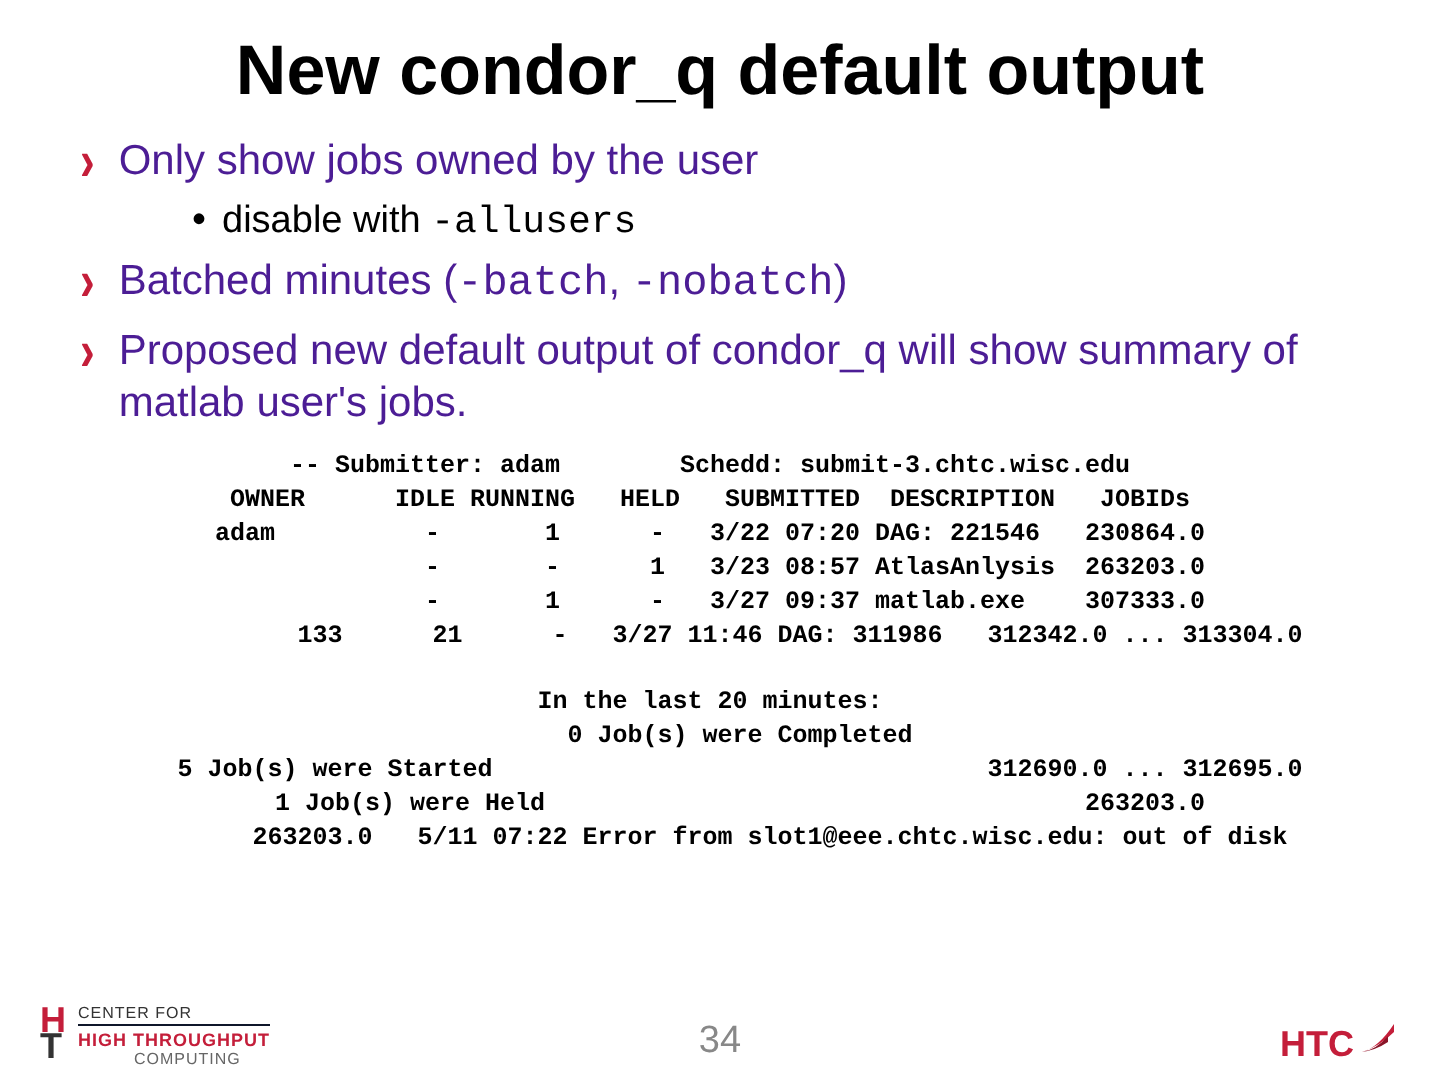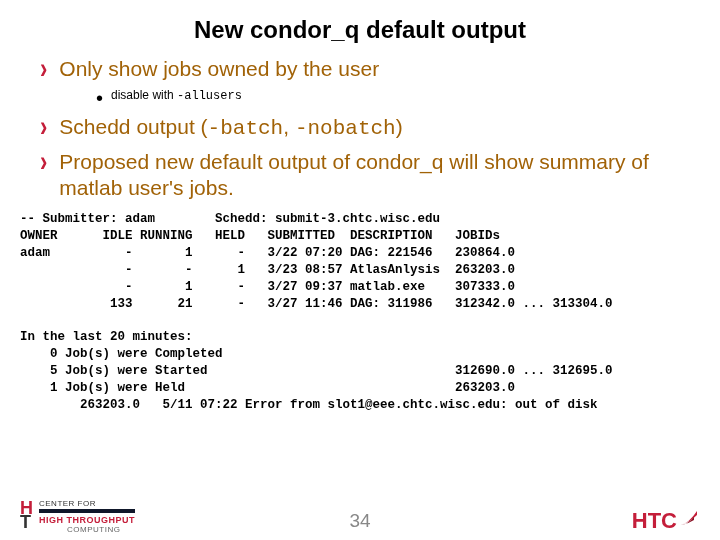--- a/index.html
+++ b/index.html
@@ -10,21 +10,21 @@
     font-family: Arial, Helvetica, sans-serif;
     position: relative;
     overflow: hidden;
   }
   .slide {
     width: 100%;
     height: 100%;
     padding: 10px 30px 0 30px;
   }
   .title {
-    font-size: 24px;
+    font-size: 35px;
     font-weight: bold;
     color: #000;
     text-align: center;
     margin: 6px 0 12px 0;
   }
   .bullets {
     padding-left: 10px;
   }
   .bullet-row {
     display: flex;
@@ -34,50 +34,51 @@
   .chevron {
     color: #c41e3a;
     font-weight: bold;
     font-size: 22px;
     margin-right: 12px;
     line-height: 1.2;
     transform: scaleY(1.3);
   }
   .bullet-text {
     font-size: 21px;
-    color: #a16207;
+    color: #4c1d95;
     line-height: 1.25;
     flex: 1;
   }
   .sub-bullet {
     display: flex;
     align-items: flex-start;
     margin: 2px 0 6px 56px;
   }
   .dot {
     font-size: 20px;
     margin-right: 8px;
     line-height: 1;
   }
   .sub-text {
-    font-size: 12px;
+    font-size: 19px;
     color: #000;
   }
   .mono {
     font-family: "Courier New", monospace;
   }
   .term-block {
     font-family: "Courier New", monospace;
     font-size: 12.5px;
     line-height: 1.35;
     white-space: pre;
     margin-top: 10px;
     margin-left: -10px;
     color: #000;
     font-weight: bold;
+    text-align: center;
   }
   .footer {
     position: absolute;
     bottom: 0;
     left: 0;
     right: 0;
     height: 56px;
     display: flex;
     justify-content: space-between;
     align-items: flex-end;
@@ -111,21 +112,21 @@
     border-top: 1px solid #666;
     padding-top: 2px;
   }
   .ht-text .hl { color: #c41e3a; font-weight: bold; font-size: 9px; margin-top: 37px; }
   .ht-text .sub { color: #666; margin-left: 28px; }
   .logo-right {
     display: flex;
     align-items: center;
     font-family: Arial;
   }
-  .htc-ht { font-size: 22px; font-weight: bold; color: #c41e3a; }
+  .htc-ht { font-size: 18px; font-weight: bold; color: #c41e3a; }
   .htc-c { font-size: 22px; font-weight: bold; color: #2a4a8a; }
   .htc-wing {
     display: inline-block;
     margin: 0 1px 0 2px;
     position: relative;
     top: -1px;
   }
   .htc-wing svg { width: 20px; height: 18px; }
 </style>
 </head>
@@ -145,21 +146,21 @@
     <div class="sub-bullet">
       <span class="dot">•</span>
       <span class="sub-text">
         <span>disable with </span><span class="mono">-allusers</span>
       </span>
     </div>
 
     <div class="bullet-row">
       <span class="chevron">›</span>
       <span class="bullet-text">
-        <span>Schedd output (</span><span class="mono">-batch</span><span>, </span><span class="mono">-nobatch</span><span>)</span>
+        <span>Batched minutes (</span><span class="mono">-batch</span><span>, </span><span class="mono">-nobatch</span><span>)</span>
       </span>
     </div>
 
     <div class="bullet-row">
       <span class="chevron">›</span>
       <span class="bullet-text">Proposed new default output of condor_q will show summary of matlab user's jobs.</span>
     </div>
 
   </div>
 
@@ -180,21 +181,21 @@
 
 <div class="page-num">34</div>
 
 <div class="footer">
   <div class="logo-left">
     <div class="ht-box">
       <span class="ht-h">H</span>
       <span class="ht-t">T</span>
     </div>
     <div>
-      <div class="ht-text" style="border-top:none;border-bottom:4px solid #0f172a;padding-bottom:1px;">CENTER FOR</div>
+      <div class="ht-text" style="border-top:none;border-bottom:1px solid #0f172a;padding-bottom:1px;">CENTER FOR</div>
       <div class="ht-text" style="border:none;">
         <span class="hl">HIGH THROUGHPUT</span><br>
         <span class="sub">COMPUTING</span>
       </div>
     </div>
   </div>
 
   <div class="logo-right">
     <span class="htc-ht">HTC</span>
     <span class="htc-wing">

